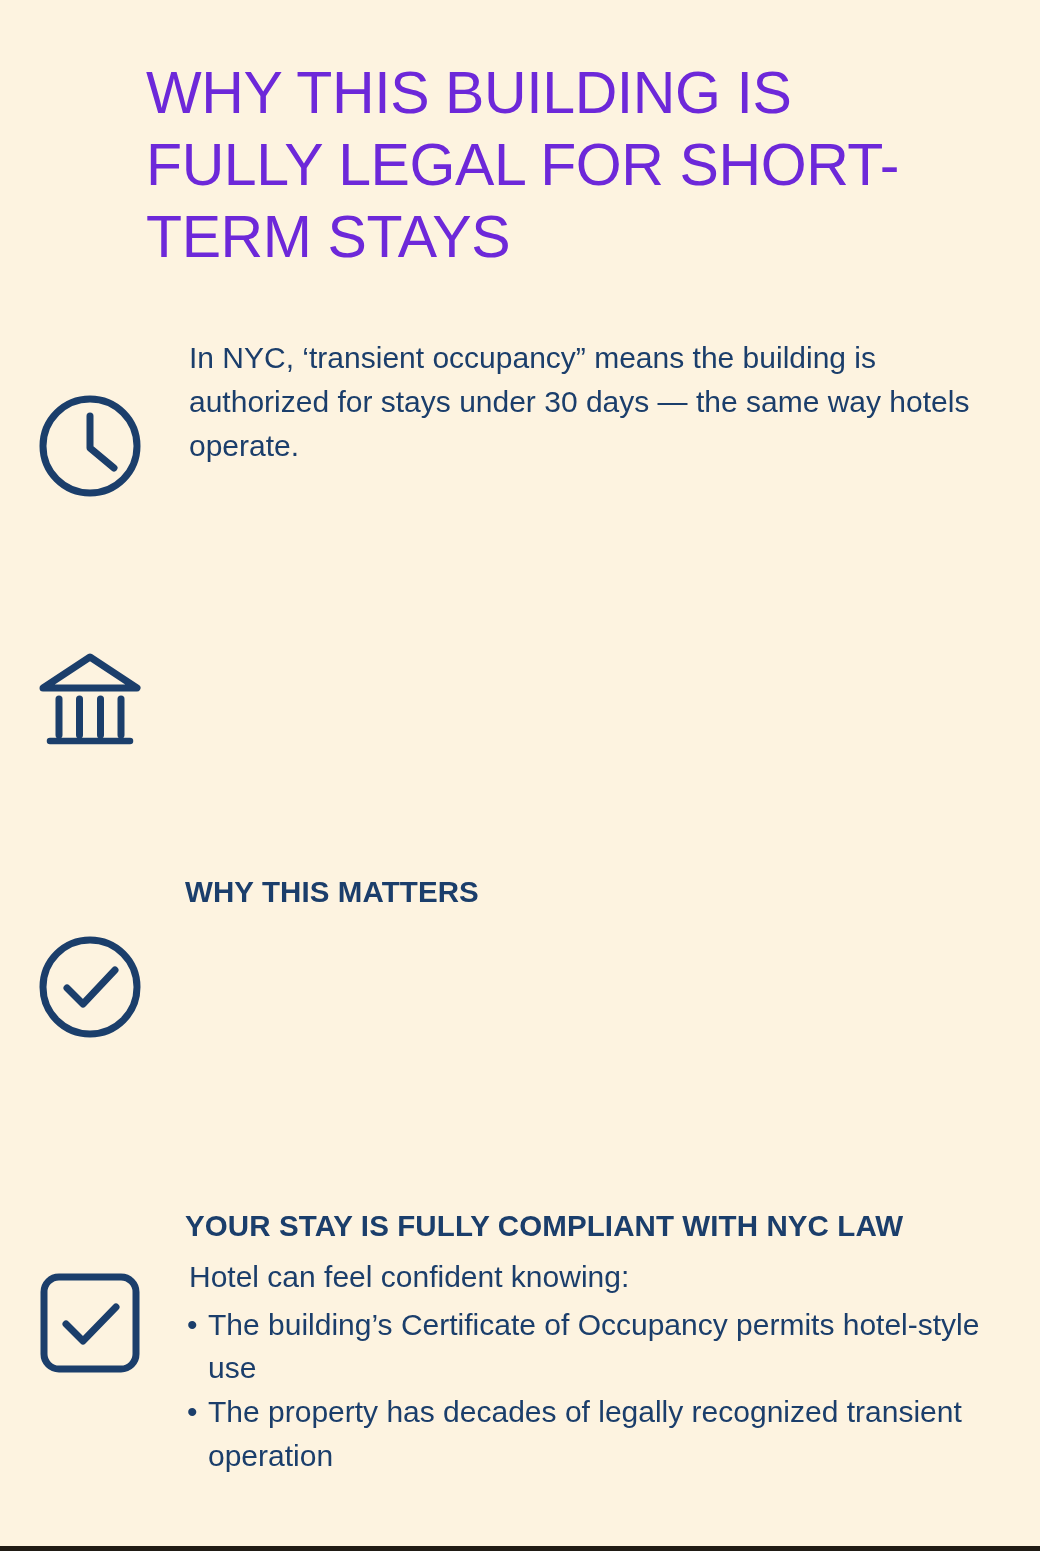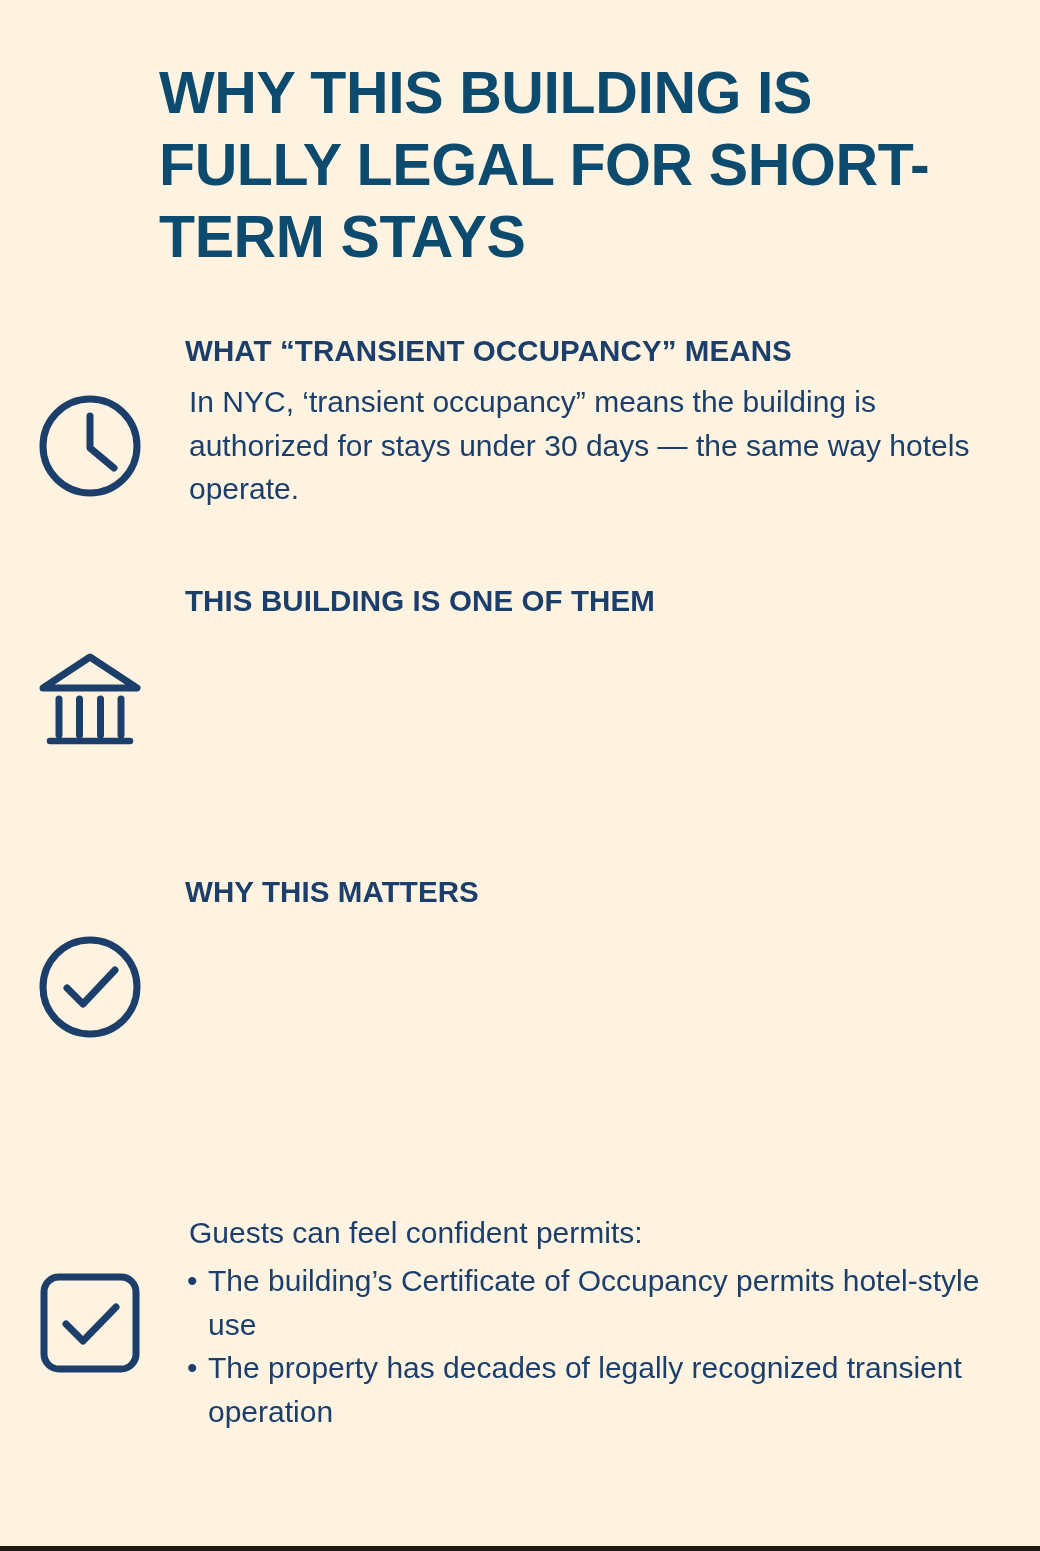--- a/index.html
+++ b/index.html
@@ -22,28 +22,28 @@
     height: 1551px;
     position: relative;
     box-sizing: border-box;
     background: #fdf3e0;
     overflow: hidden;
   }
 
   
   .title {
     position: absolute;
-    left: 159px;
+    left: 146px;
     top: 58px;
     width: 790px;
     font-size: 59px;
-    font-weight: 700;
+    font-weight: 400;
     line-height: 1.22;
     letter-spacing: -0.4px;
-    color: #0c4a6e;
+    color: #6d28d9;
     text-transform: uppercase;
     margin: 0;
   }
 
   
   .section {
     position: absolute;
     left: 0;
     width: 1040px;
     display: block;
@@ -137,39 +137,37 @@
   <h1 class="title">WHY THIS BUILDING IS FULLY LEGAL FOR SHORT-TERM STAYS</h1>
 
   <section class="section" id="section-transient">
     <div class="sec-icon">
       <svg viewBox="0 0 112 112" xmlns="http://www.w3.org/2000/svg">
         <circle cx="56" cy="56" r="47" fill="none" stroke="#1b3e6b" stroke-width="7"></circle>
         <path d="M56 26 L56 58 L80 78" fill="none" stroke="#1b3e6b" stroke-width="7" stroke-linecap="round" stroke-linejoin="round"></path>
       </svg>
     </div>
     <div class="sec-body">
-      <h2 class="sec-heading">WHAT “TRANSIENT OCCUPANCY” MEANS</h2>
       <p class="sec-text">In NYC, ‘transient occupancy” means the building is authorized for stays under 30 days — the same way hotels operate.</p>
     </div>
   </section>
 
   <section class="section" id="section-building">
     <div class="sec-icon">
       <svg viewBox="0 0 112 112" xmlns="http://www.w3.org/2000/svg">
         <path d="M9 51 L56 20 L103 51 Z" fill="none" stroke="#1b3e6b" stroke-width="7" stroke-linejoin="round"></path>
         <line x1="25" y1="62" x2="25" y2="98" stroke="#1b3e6b" stroke-width="7" stroke-linecap="round"></line>
         <line x1="45.5" y1="62" x2="45.5" y2="98" stroke="#1b3e6b" stroke-width="7" stroke-linecap="round"></line>
         <line x1="66.5" y1="62" x2="66.5" y2="98" stroke="#1b3e6b" stroke-width="7" stroke-linecap="round"></line>
         <line x1="87" y1="62" x2="87" y2="98" stroke="#1b3e6b" stroke-width="7" stroke-linecap="round"></line>
         <line x1="16" y1="104" x2="96" y2="104" stroke="#1b3e6b" stroke-width="6.5" stroke-linecap="round"></line>
         <line x1="9" y1="116" x2="103" y2="116" stroke="#1b3e6b" stroke-width="6.5" stroke-linecap="round"></line>
       </svg>
     </div>
     <div class="sec-body">
-      <h2 class="sec-heading">THIS BUILDING IS ONE OF THEM</h2>
     </div>
   </section>
 
   <section class="section" id="section-matters">
     <div class="sec-icon">
       <svg viewBox="0 0 112 112" xmlns="http://www.w3.org/2000/svg">
         <circle cx="56" cy="56" r="47" fill="none" stroke="#1b3e6b" stroke-width="7"></circle>
         <path d="M33 57 L49 73 L81 39" fill="none" stroke="#1b3e6b" stroke-width="7" stroke-linecap="round" stroke-linejoin="round"></path>
       </svg>
     </div>
@@ -179,21 +177,22 @@
   </section>
 
   <section class="section" id="section-compliant">
     <div class="sec-icon">
       <svg viewBox="0 0 112 112" xmlns="http://www.w3.org/2000/svg">
         <rect x="10" y="10" width="92" height="92" rx="15" ry="15" fill="none" stroke="#1b3e6b" stroke-width="7"></rect>
         <path d="M32 57 L49 74 L82 40" fill="none" stroke="#1b3e6b" stroke-width="7" stroke-linecap="round" stroke-linejoin="round"></path>
       </svg>
     </div>
     <div class="sec-body">
-      <p class="sec-text">Guests can feel confident permits:</p>
+      <h2 class="sec-heading">YOUR STAY IS FULLY COMPLIANT WITH NYC LAW</h2>
+      <p class="sec-text">Hotel can feel confident knowing:</p>
       <ul class="sec-list">
         <li>
           <span class="dot">•</span>
           <span>The building’s Certificate of Occupancy permits hotel-style use</span>
         </li>
         <li>
           <span class="dot">•</span>
           <span>The property has decades of legally recognized transient operation</span>
         </li>
       </ul>

